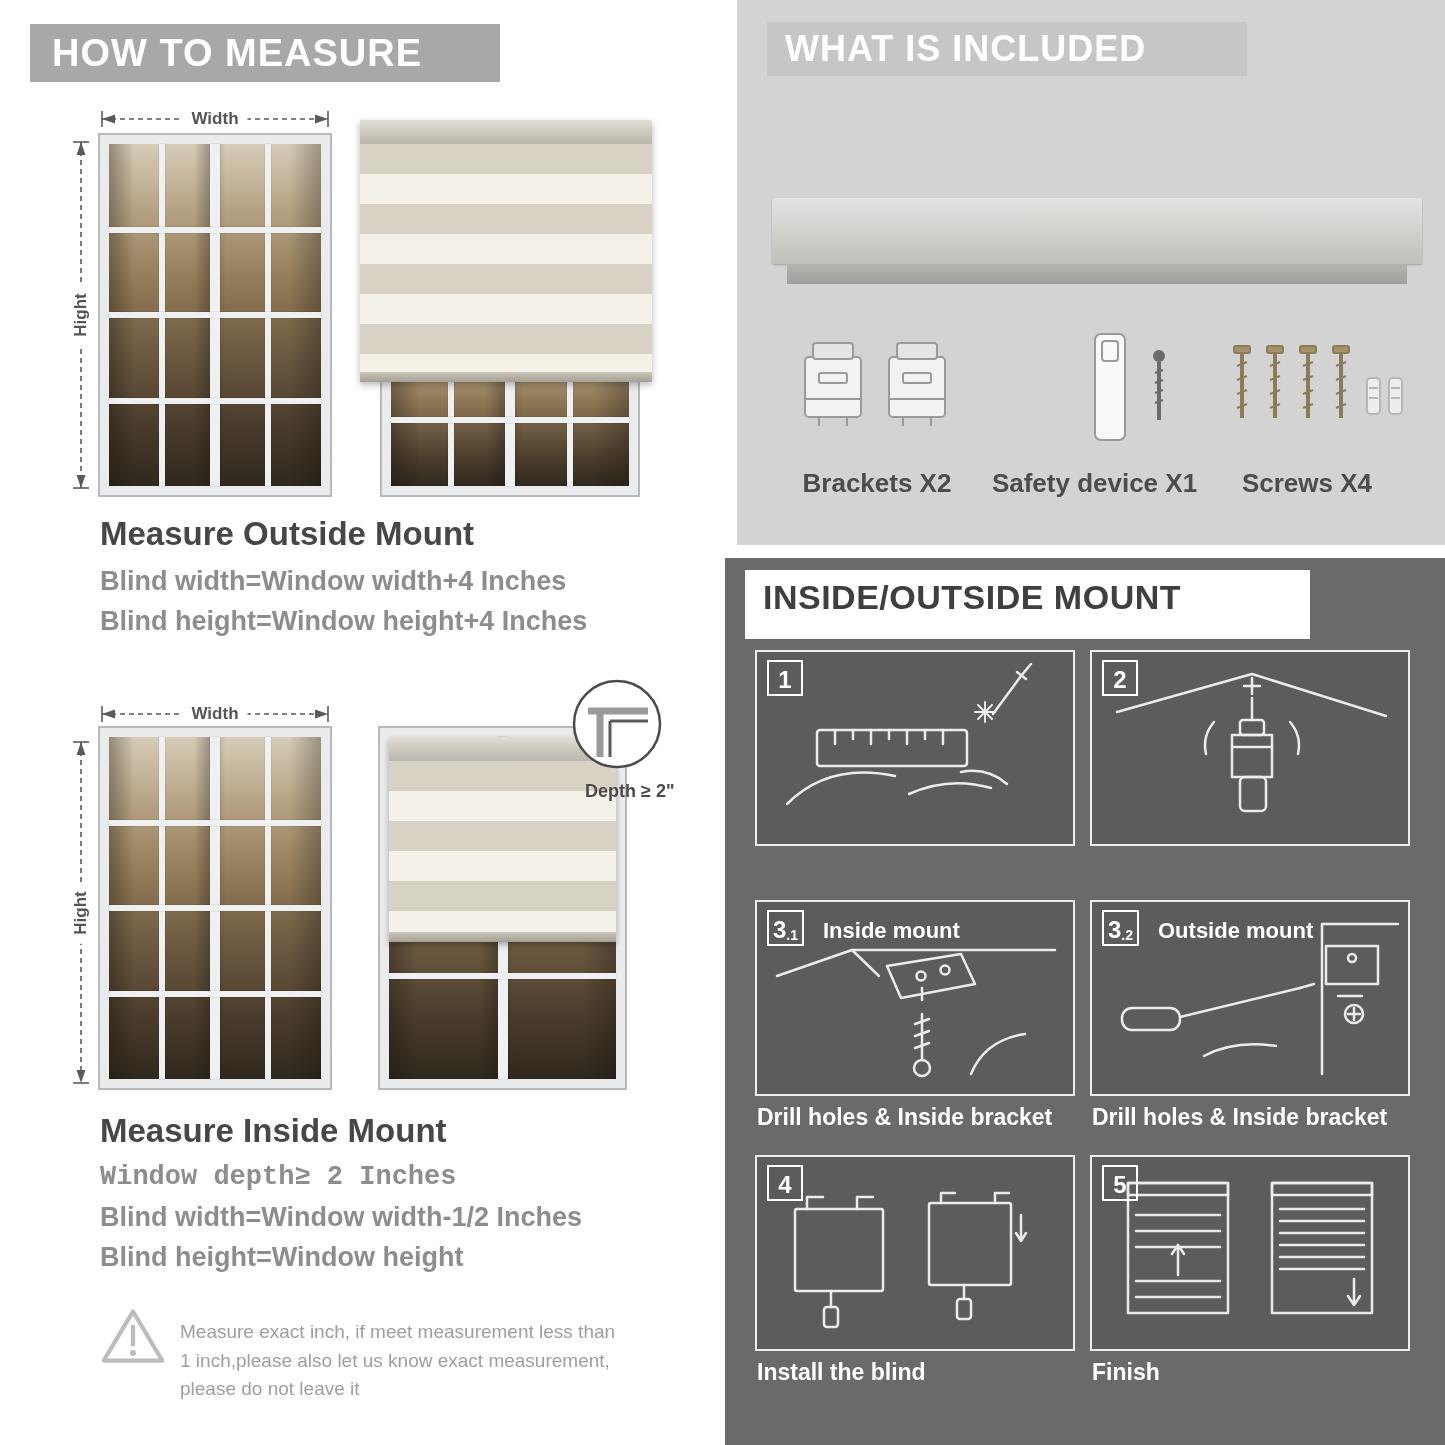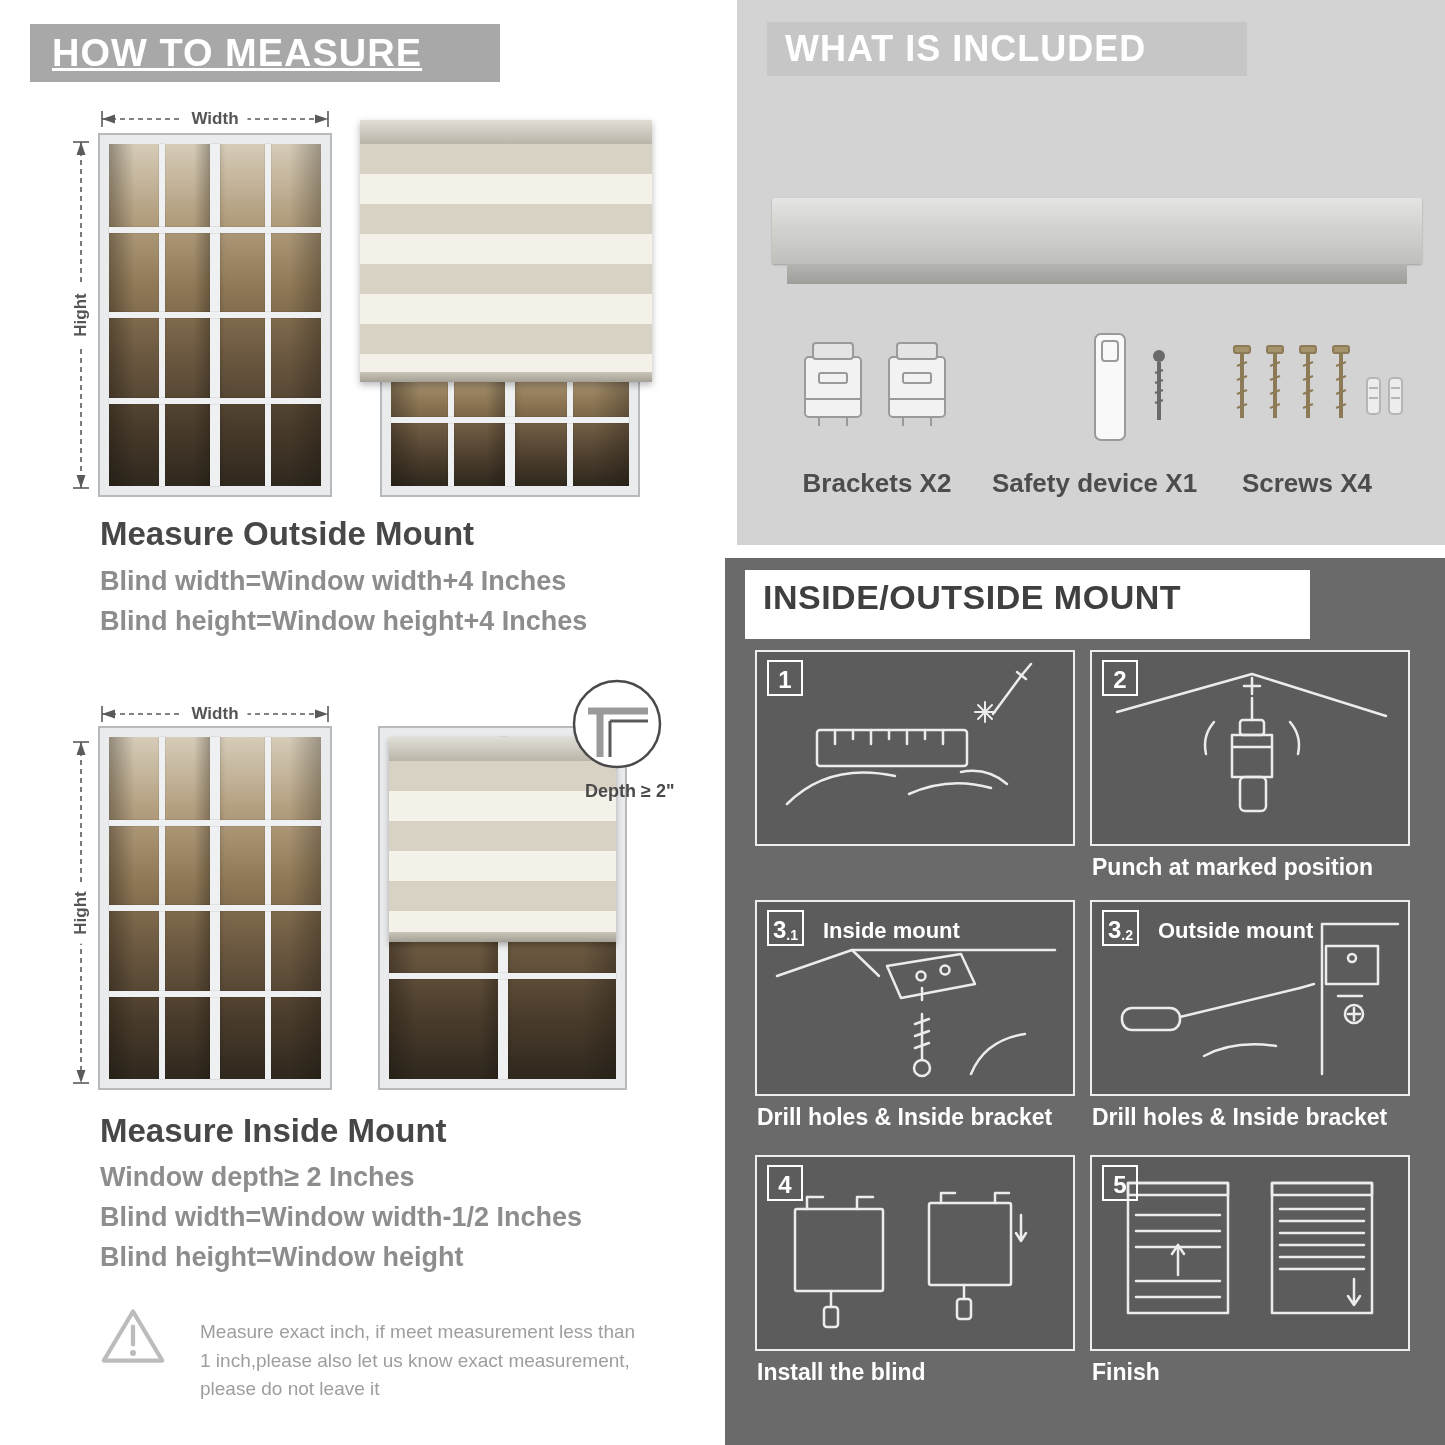--- a/index.html
+++ b/index.html
@@ -7,21 +7,21 @@
   body {
     position:relative; background:#ffffff; overflow:hidden;
     font-family:"Liberation Sans","DejaVu Sans",sans-serif; color:#4a4a4a;
   }
   .abs { position:absolute; }
 
   
   .left-header{
     left:30px; top:24px; width:470px; height:58px; background:#a8a8a8;
     color:#fff; font-size:38px; font-weight:700; letter-spacing:1px;
-    line-height:58px; padding-left:22px;text-decoration:underline;
+    line-height:58px; padding-left:22px;
   }
   .fig{ position:absolute; }
 
   .window{ position:absolute; border:9px solid #e9ebed; outline:2px solid #b7babc;
            background:#fff; box-shadow:inset 0 0 0 1px #c9ccce; }
   .glass{ position:absolute; inset:0;
     background:
       linear-gradient(90deg, rgba(20,16,10,.35) 0%, rgba(20,16,10,0) 12%, rgba(20,16,10,0) 40%,
         rgba(20,16,10,.28) 47%, rgba(20,16,10,0) 55%, rgba(20,16,10,0) 85%, rgba(20,16,10,.3) 100%),
       linear-gradient(180deg,#d6ccb8 0%,#b5a182 20%,#8f7856 42%,#6b5840 62%,#4a3c2c 82%,#2f281e 100%);
@@ -47,21 +47,21 @@
            background:#fff; padding:0 9px; font-size:17px; font-weight:700; color:#555; white-space:nowrap; }
   .alabel.rot{ transform:translate(-50%,-50%) rotate(-90deg); }
 
   .h-title{ position:absolute; font-size:33px; font-weight:700; color:#474747; }
   .h-line{ position:absolute; font-size:27px; font-weight:700; color:#8d8d8d; }
 
   .callout{ position:absolute; width:95px; height:95px; }
   .depth-label{ position:absolute; font-size:18px; font-weight:700; color:#4a4a4a; white-space:nowrap; }
 
   .note-text{ position:absolute; width:450px; font-size:19px; line-height:1.5;
-              color:#9e9e9e; font-weight:400;margin-left:20px; }
+              color:#9e9e9e; font-weight:400; }
 
   
   .right-top{ left:725px; top:0; width:720px; height:545px; background:#d3d3d3;margin-left:12px; }
   .rt-header{ position:absolute; left:30px; top:22px; width:480px; height:54px; background:#c6c6c6;
               color:#fff; font-size:36px; font-weight:700; letter-spacing:1px;
               line-height:54px; padding-left:18px; }
   .product-title{ position:absolute; left:0; top:140px; width:720px; text-align:center;
                   font-size:29px; font-weight:700; color:#4c4c4c; }
   .cassette-main{ position:absolute; left:35px; top:198px; width:650px; height:66px; border-radius:2px;
     background:linear-gradient(180deg,#e4e4e2 0%,#d2d2cf 45%,#bfbfbc 100%);
@@ -194,21 +194,21 @@
     <svg viewBox="0 0 95 95">
       <circle cx="47" cy="47" r="43" fill="#ffffff" stroke="#4a4a4a" stroke-width="2.5"></circle>
       <path d="M18 34 H78 M30 34 V80" stroke="#9a9a9a" stroke-width="7" fill="none"></path>
       <path d="M40 44 V80 M40 44 H78" stroke="#5a5a5a" stroke-width="3" fill="none"></path>
     </svg>
   </div>
   <div class="depth-label" style="left:525px; top:86px;">Depth ≥ 2"</div>
 </div>
 
 <div class="h-title" style="left:100px; top:1112px;">Measure Inside Mount</div>
-<div class="h-line" style="left:100px; top:1162px;">Window depth≥ 2 Inches</div>
+<div class="h-line" style="left:100px; top:1162px;font-family:Liberation Mono, monospace;">Window depth≥ 2 Inches</div>
 <div class="h-line" style="left:100px; top:1202px;">Blind width=Window width-1/2 Inches</div>
 <div class="h-line" style="left:100px; top:1242px;">Blind height=Window height</div>
 
 <div class="abs" style="left:100px; top:1305px; width:70px; height:70px;">
   <svg viewBox="0 0 70 64" width="66" height="62">
     <path d="M35 6 L66 58 L4 58 Z" fill="none" stroke="#bcbcbc" stroke-width="4.5" stroke-linejoin="round"></path>
     <line x1="35" y1="22" x2="35" y2="41" stroke="#bcbcbc" stroke-width="4.5" stroke-linecap="round"></line>
     <circle cx="35" cy="50" r="3.2" fill="#bcbcbc"></circle>
   </svg>
 </div>
@@ -316,21 +316,20 @@
         <path d="M160 46 v22"></path>
         <rect x="148" y="68" width="24" height="15" rx="3"></rect>
         <path d="M140 83 h40 v42 h-40 z"></path>
         <rect x="148" y="125" width="26" height="34" rx="5"></rect>
         <path d="M140 95 h40"></path>
         <path d="M122 70 q-12 14 -8 32"></path>
         <path d="M198 70 q12 14 8 32"></path>
       </g>
     </svg>
   </div>
-  <div class="caption" style="left:367px; top:296px;">Punch at  marked position</div>
 
   <div class="panel" style="left:30px; top:342px;">
     <div class="badge">
         <span>3</span>
         <span class="subnum">.1</span>
       </div>
     <div class="panel-sub">Inside mount</div>
     <svg viewBox="0 0 316 192">
       <g class="lineart">
         <path d="M20 74 L95 48 H298"></path>

